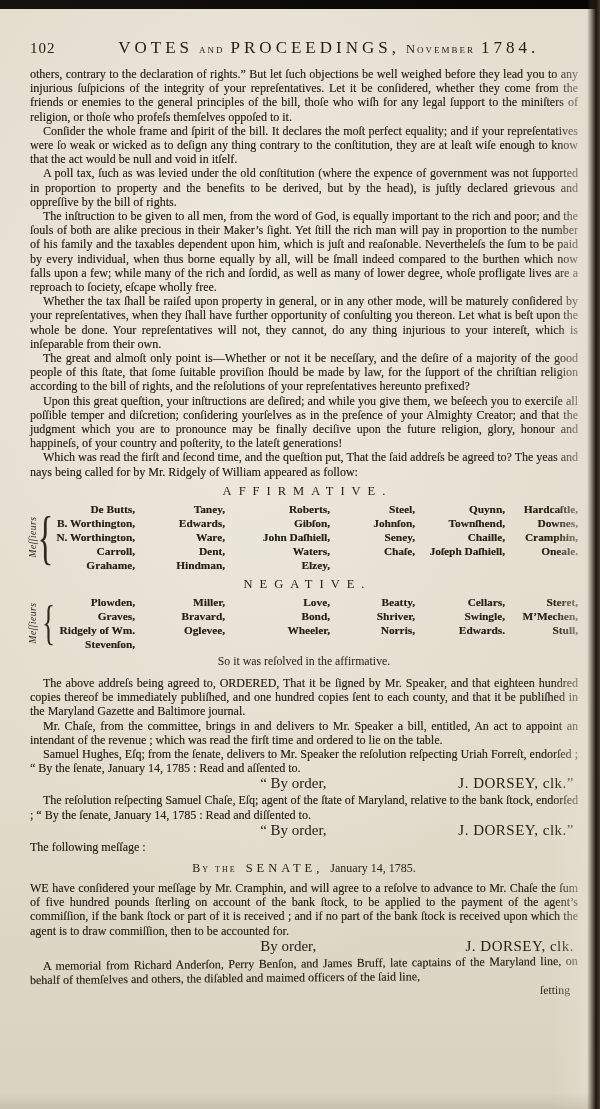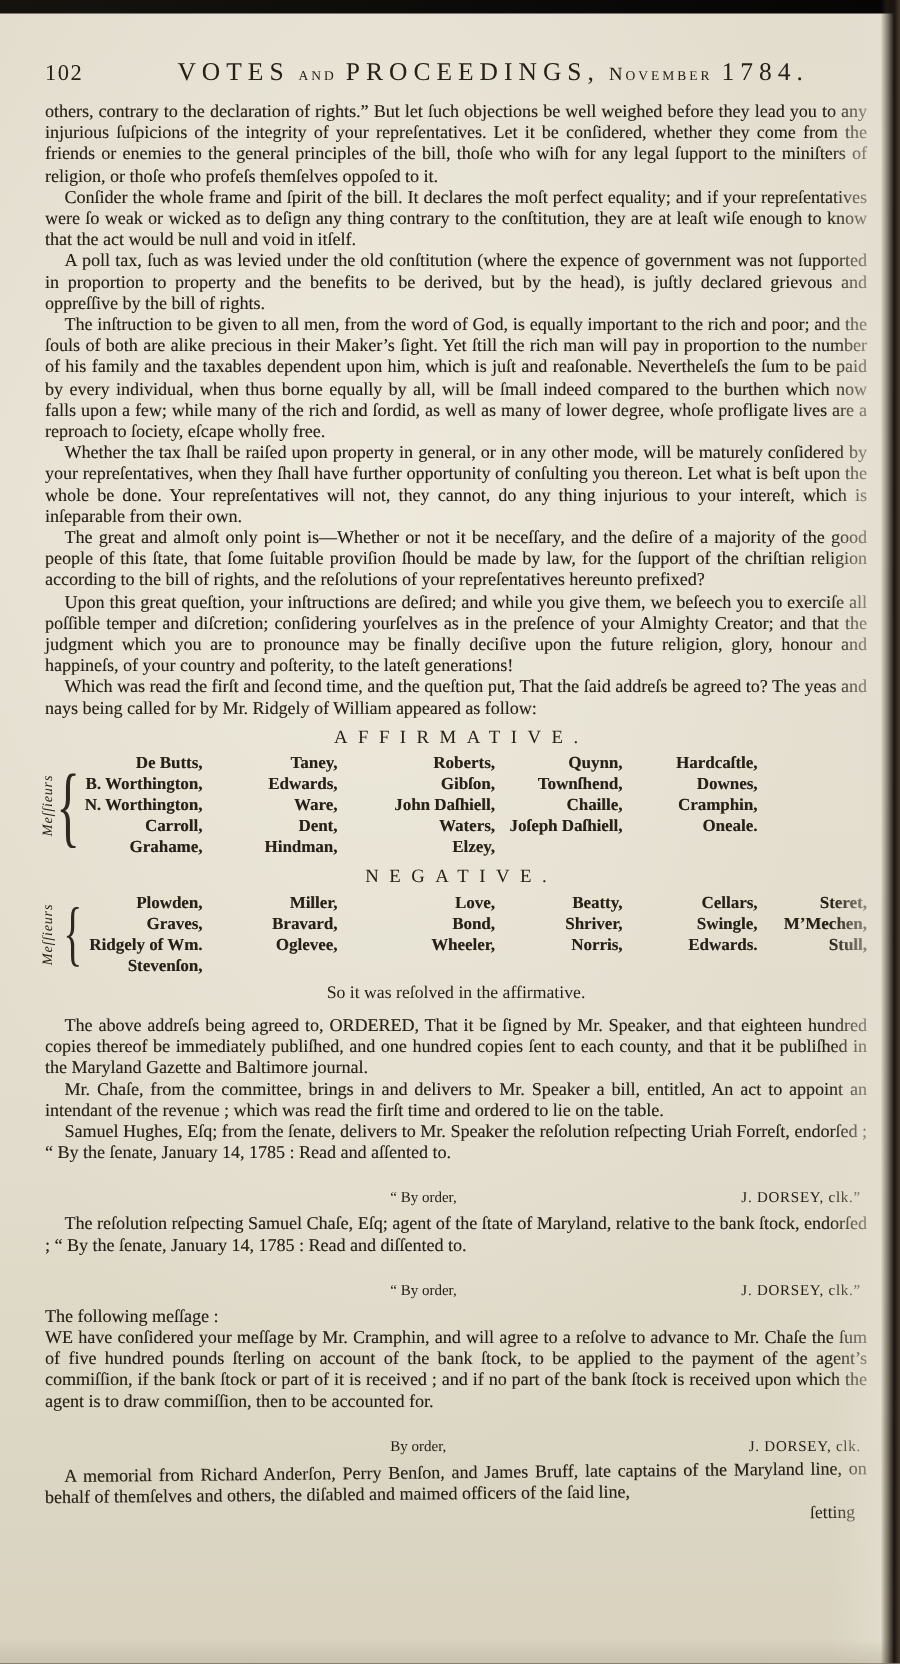--- a/index.html
+++ b/index.html
@@ -46,21 +46,21 @@
   .messieurs { position:absolute; left:50%; top:50%;
     transform:translate(-78%,-50%) rotate(-90deg);
     font-style:italic; font-weight:normal; font-size:9.5px; letter-spacing:.5px; white-space:nowrap; }
   .brace { position:absolute; right:-3px; top:50%; transform:translate(0,-50%) scaleX(.55);
     font-weight:normal; color:#2e2820; }
   .aff .brace { font-size:60px; }
   .neg .brace { font-size:48px; }
 
   .resolved { text-align:center; font-size:11.8px; margin:3px 0 7px; }
 
-  .order-line { display:flex; font-size:10px; line-height:15px; margin:16px 0 2px; }
+  .order-line { display:flex; font-size:15px; line-height:15px; margin:1px 0 2px; }
   .order-spacer { width:42%; }
   .order-right { margin-left:auto; padding-right:4px; letter-spacing:.5px; }
 
   .senate-line { text-align:center; font-size:12px; margin:7px 0 5px; }
   .senate-prefix { font-variant:small-caps; letter-spacing:2px; margin-right:6px; }
   .senate-word { letter-spacing:4px; font-size:12.5px; margin-right:4px; }
 
   .gentlemen { font-variant:small-caps; font-size:11px; letter-spacing:1px; text-indent:13px; margin:2px 0 1px; }
 
   .memorial-block { margin-top:5px; transform:rotate(-.55deg); transform-origin:left center; }
@@ -114,20 +114,26 @@
         <span class="voter">Hindman,</span>
       </div>
       <div class="vote-col">
         <span class="voter">Roberts,</span>
         <span class="voter">Gibſon,</span>
         <span class="voter">John Daſhiell,</span>
         <span class="voter">Waters,</span>
         <span class="voter">Elzey,</span>
       </div>
       <div class="vote-col">
+        <span class="voter">Steel,</span>
+        <span class="voter">Johnſon,</span>
+        <span class="voter">Seney,</span>
+        <span class="voter">Chaſe,</span>
+      </div>
+      <div class="vote-col">
         <span class="voter">Quynn,</span>
         <span class="voter">Townſhend,</span>
         <span class="voter">Chaille,</span>
         <span class="voter">Joſeph Daſhiell,</span>
       </div>
       <div class="vote-col">
         <span class="voter">Hardcaſtle,</span>
         <span class="voter">Downes,</span>
         <span class="voter">Cramphin,</span>
         <span class="voter">Oneale.</span>
@@ -189,20 +195,25 @@
     <p class="para">The reſolution reſpecting Samuel Chaſe, Eſq; agent of the ſtate of Maryland, relative to the bank ſtock, endorſed ; “ By the ſenate, January 14, 1785 : Read and diſſented to.</p>
 
     <div class="order-line">
       <span class="order-spacer"></span>
       <span>“ By order,</span>
       <span class="order-right">J. DORSEY, clk.”</span>
     </div>
 
     <p class="para flush">The following meſſage :</p>
 
+    <div class="senate-line">
+      <span class="senate-prefix">By the</span>
+      <span class="senate-word">SENATE,</span>
+      <span class="senate-date">January 14, 1785.</span>
+    </div>
 
 
     <p class="para flush">WE have conſidered your meſſage by Mr. Cramphin, and will agree to a reſolve to advance to Mr. Chaſe the ſum of five hundred pounds ſterling on account of the bank ſtock, to be applied to the payment of the agent’s commiſſion, if the bank ſtock or part of it is received ; and if no part of the bank ſtock is received upon which the agent is to draw commiſſion, then to be accounted for.</p>
 
     <div class="order-line">
       <span class="order-spacer"></span>
       <span>By order,</span>
       <span class="order-right">J. DORSEY, clk.</span>
     </div>
 

